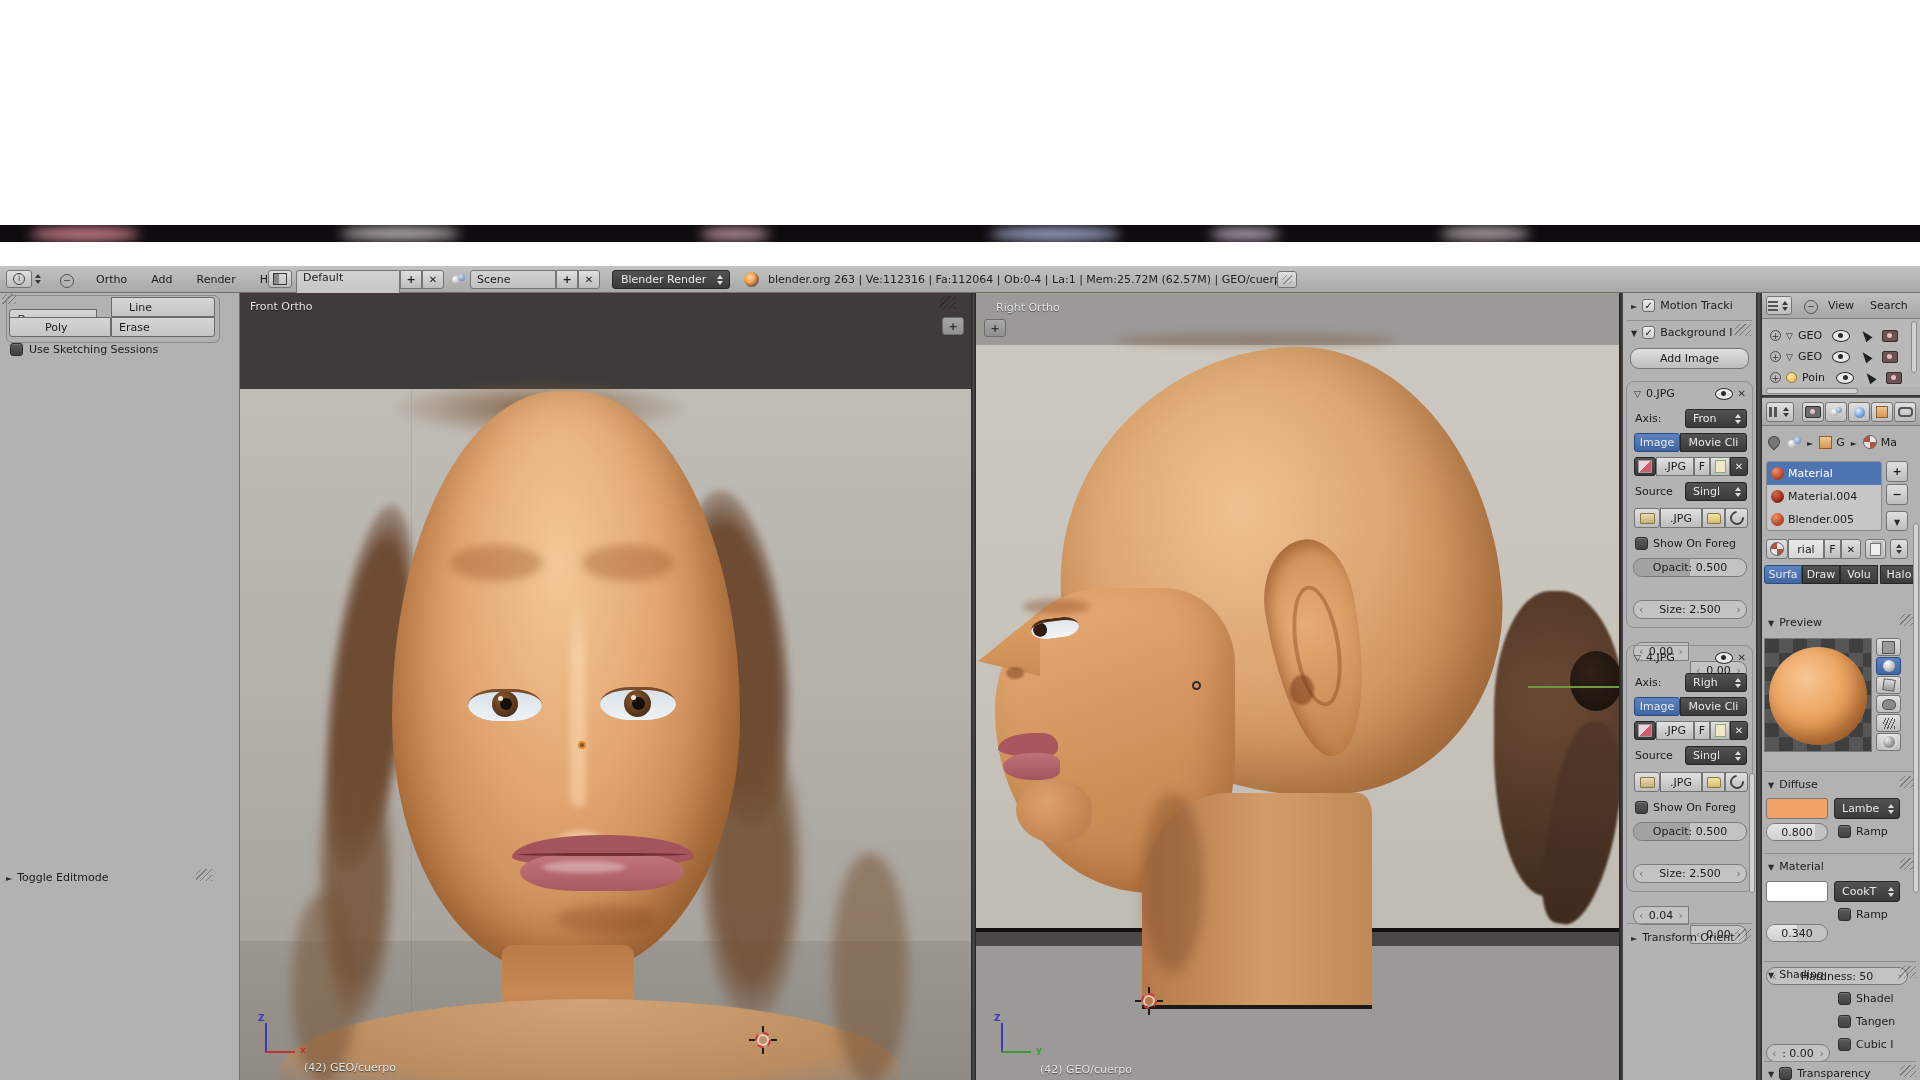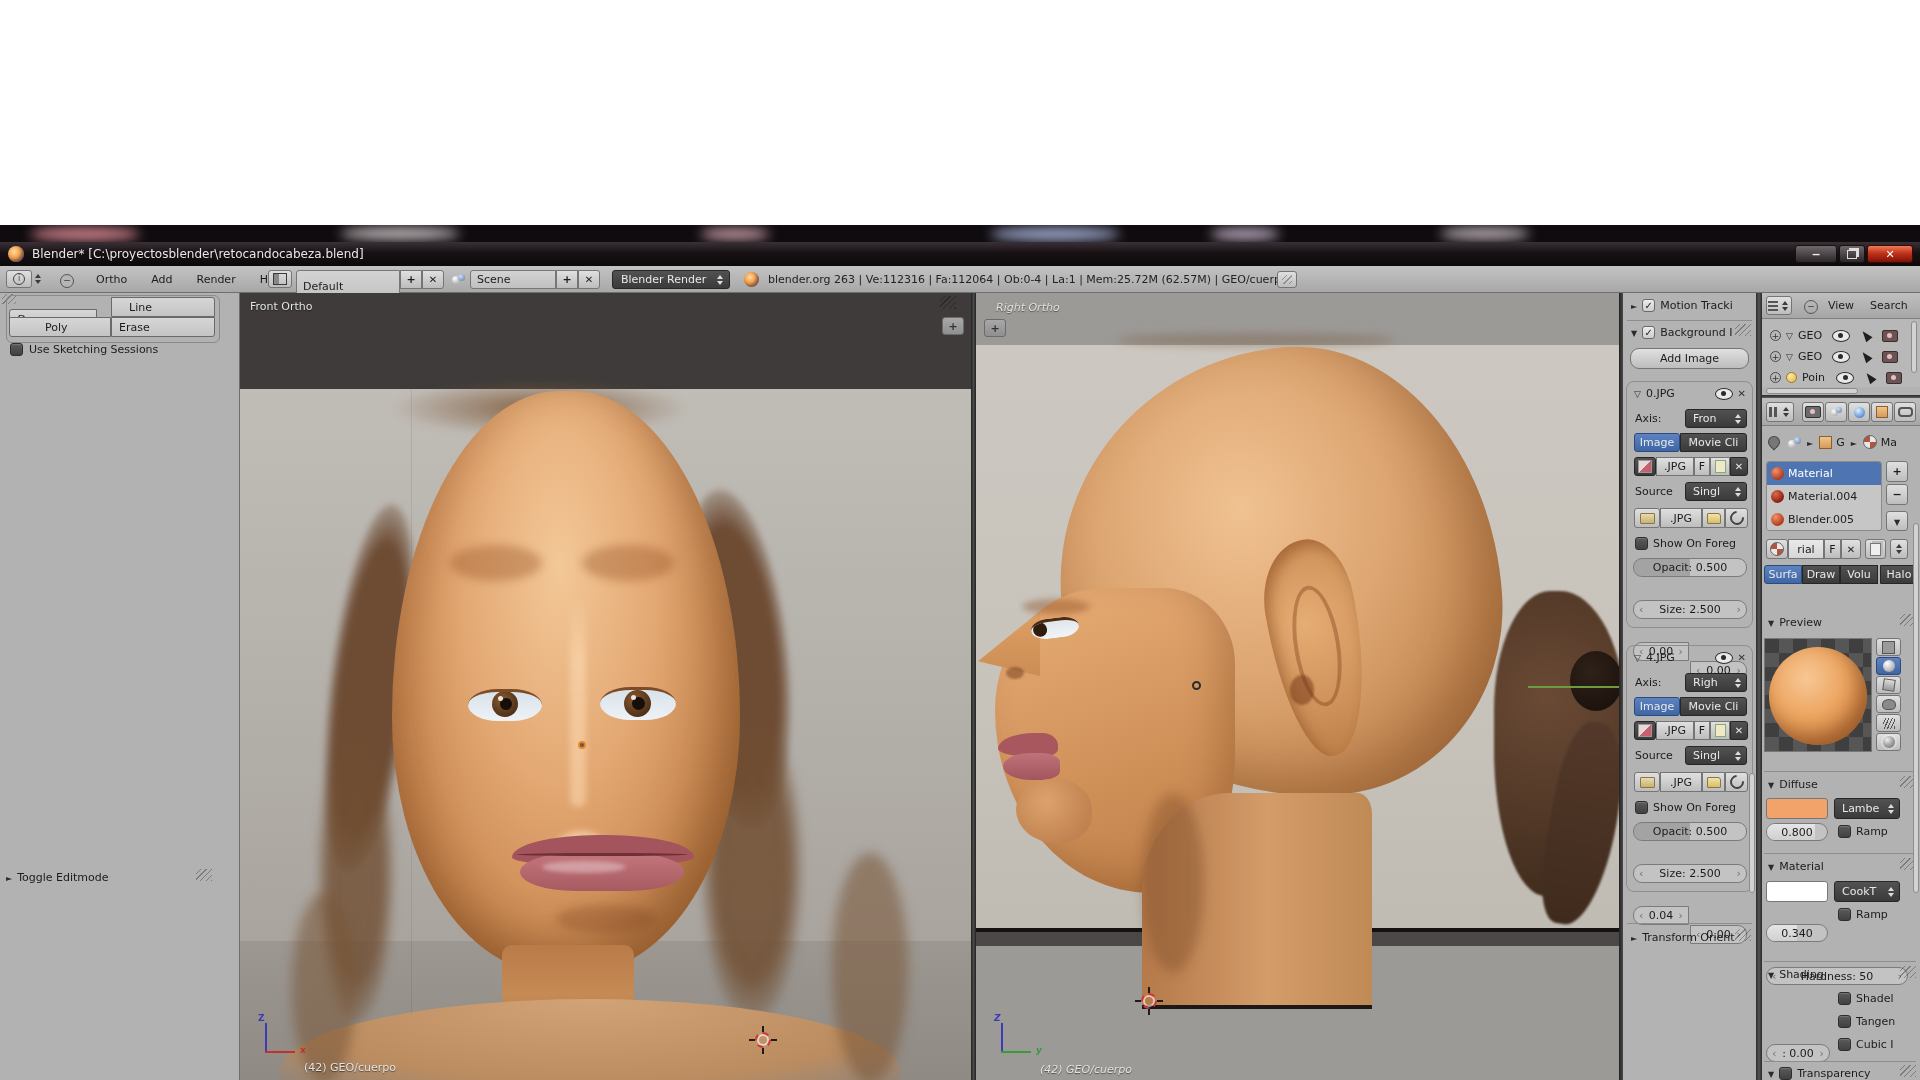--- a/index.html
+++ b/index.html
@@ -61,53 +61,40 @@
 
   <div class="abs" style="left:0;top:225px;width:1920px;height:17px;background:#0f0b0e;overflow:hidden;">
     <div class="blob" style="left:30px;top:2px;width:110px;height:14px;background:#c97f8a;"></div>
     <div class="blob" style="left:340px;top:2px;width:120px;height:13px;background:#bfb6ba;"></div>
     <div class="blob" style="left:700px;top:3px;width:70px;height:12px;background:#c39aa4;"></div>
     <div class="blob" style="left:990px;top:2px;width:130px;height:14px;background:#9aa3c6;"></div>
     <div class="blob" style="left:1210px;top:3px;width:70px;height:12px;background:#b9a9bd;"></div>
     <div class="blob" style="left:1440px;top:2px;width:90px;height:13px;background:#b3a8ad;"></div>
   </div>
 
-  <div class="abs" style="left:0;top:242px;width:1920px;height:24px;background:linear-gradient(#3a3136,#17１114 45%,#0d090b);background:linear-gradient(#3a3136,#171114 45%,#0d090b);">
-    <div class="abs" style="left:8px;top:4px;width:16px;height:16px;border-radius:50%;background:radial-gradient(circle at 38% 35%,#ffd9a0,#f19335 55%,#b05e14);box-shadow:inset -2px -2px 3px rgba(40,60,120,.6);"></div>
-    <div class="abs txt" style="left:32px;top:5px;color:#e9e5e7;font-size:12px;">Blender* [C:\proyectosblender\retocandocabeza.blend]</div>
-    <div class="abs btn" style="left:1795px;top:3px;width:42px;height:18px;background:linear-gradient(#6e686b,#2c2629);border:1px solid #141114;color:#eee;">
-        <span class="minusIco"></span>
-      </div>
-    <div class="abs btn" style="left:1839px;top:3px;width:26px;height:18px;background:linear-gradient(#6e686b,#2c2629);border:1px solid #141114;">
-      <span style="display:block;width:8px;height:7px;border:1px solid #ddd;box-shadow:2px -2px 0 -0px #ddd;"></span>
-    </div>
-    <div class="abs btn" style="left:1867px;top:3px;width:46px;height:18px;background:linear-gradient(#ef7b55,#c0331c 45%,#7e1205);border:1px solid #3c0a02;color:#fff;">
-        <span class="xIco"></span>
-      </div>
-  </div>
 
   <div class="abs" style="left:0;top:266px;width:1920px;height:27px;background:linear-gradient(#c3c3c3,#a8a8a8);border-bottom:1px solid #6f6f6f;box-sizing:border-box;">
     <div class="abs btn" style="left:6px;top:4px;width:26px;height:18px;">
       <span style="width:10px;height:10px;border-radius:50%;border:1px solid #444;font-size:8px;line-height:10px;display:block;text-align:center;color:#444;">i</span>
     </div>
     <div class="abs updn" style="left:33px;top:4px;height:18px;color:#3a3a3a;">
         <i class="u"></i>
         <i class="d"></i>
       </div>
     <div class="abs" style="left:60px;top:8px;width:12px;height:12px;border-radius:50%;border:1px solid #555;background:#b5b5b5;color:#333;font-size:9px;line-height:10px;text-align:center;">−</div>
     <div class="abs" style="left:84px;top:0;height:26px;display:flex;align-items:center;">
       <div class="txt" style="padding:0 12px;">Ortho</div>
       <div class="txt" style="padding:0 12px;">Add</div>
       <div class="txt" style="padding:0 12px;">Render</div>
       <div class="txt" style="padding:0 12px;">Help</div>
     </div>
     <div class="abs btn" style="left:268px;top:4px;width:24px;height:18px;">
       <span style="width:12px;height:10px;border:1px solid #3c3c3c;display:block;background:linear-gradient(90deg,#888 45%,transparent 45%);"></span>
     </div>
-    <div class="abs" style="left:296px;top:4px;width:104px;height:33px;background:linear-gradient(#d3d3d3,#c0c0c0);border:1px solid #777;border-radius:3px 0 0 3px;display:flex;align-items:center;box-sizing:border-box;">
+    <div class="abs" style="left:296px;top:4px;width:104px;height:33px;background:linear-gradient(#d3d3d3,#c0c0c0);border:1px solid #777;border-radius:3px 0 0 3px;display:flex;align-items:flex-start;box-sizing:border-box;">
       <span class="txt" style="padding-left:6px;">Default</span>
     </div>
     <div class="abs btn seg plusIco" style="left:400px;top:4px;width:22px;height:19px;"></div>
     <div class="abs btn xIco" style="left:422px;top:4px;width:22px;height:19px;border-radius:0 3px 3px 0;font-size:10px;"></div>
     <div class="abs" style="left:452px;top:8px;width:14px;height:12px;">
       <span style="position:absolute;left:0;top:2px;width:8px;height:8px;border-radius:50%;background:radial-gradient(circle at 35% 30%,#fff,#9a9a9a);"></span>
       <span style="position:absolute;left:6px;top:0;width:7px;height:7px;border-radius:50%;background:radial-gradient(circle at 35% 30%,#cfe0f5,#5b7ba6);"></span>
     </div>
     <div class="abs" style="left:470px;top:4px;width:86px;height:19px;background:linear-gradient(#d3d3d3,#c0c0c0);border:1px solid #777;border-radius:3px 0 0 3px;display:flex;align-items:center;box-sizing:border-box;">
       <span class="txt" style="padding-left:6px;">Scene</span>
@@ -214,21 +201,21 @@
       <span class="ring"></span>
         <span class="tV" style="top:-3px;"></span>
         <span class="tV" style="bottom:-3px;"></span>
       <span class="tH" style="left:-3px;"></span>
         <span class="tH" style="right:-3px;"></span>
     </div>
   </div>
 
   <div class="abs" style="left:971px;top:293px;width:5px;height:787px;background:linear-gradient(90deg,#222,#4a4a4a,#222);"></div>
 
-  <div class="abs grid64" style="left:976px;top:293px;width:643px;height:787px;background:#9c9a97;overflow:hidden;font-style:italic;">
+  <div class="abs grid64" style="left:976px;top:293px;width:643px;height:787px;background:#9c9a97;overflow:hidden;">
     <div class="abs" style="left:0;top:52px;width:643px;height:583px;background:linear-gradient(180deg,#ccc8c1,#c8c4bc 55%,#c0bcb4);"></div>
     <div class="abs" style="left:0;top:635px;width:643px;height:4px;background:#141210;"></div>
     <div class="abs" style="left:0;top:639px;width:643px;height:14px;background:#4b4847;"></div>
     <div class="abs grid64" style="left:0;top:653px;width:643px;height:134px;background:#9c9a97;"></div>
 
     <div class="abs" style="left:140px;top:40px;width:280px;height:14px;border-radius:50%;background:rgba(120,85,55,.35);filter:blur(4px);"></div>
     <div class="abs" style="left:84px;top:55px;width:440px;height:450px;border-radius:55% 45% 40% 60%/52% 58% 42% 48%;background:radial-gradient(ellipse at 42% 35%,#f0c291,#dda672 40%,#c68a55 72%,#b07443 95%);box-shadow:inset -24px -20px 55px rgba(95,48,12,.33);transform:rotate(-4deg);"></div>
     <div class="abs" style="left:19px;top:295px;width:240px;height:305px;border-radius:45% 30% 35% 65%/40% 25% 45% 60%;background:linear-gradient(160deg,#e8ad77,#cf9058 60%,#bc7c47);box-shadow:inset -16px -14px 34px rgba(95,48,12,.25);"></div>
     <div class="abs" style="left:2px;top:318px;width:62px;height:74px;clip-path:polygon(100% 0,0 68%,100% 88%);background:linear-gradient(#dfa065,#c98a52);"></div>
     <div class="abs" style="left:30px;top:374px;width:18px;height:12px;border-radius:50%;background:rgba(100,48,18,.45);filter:blur(1px);"></div>

